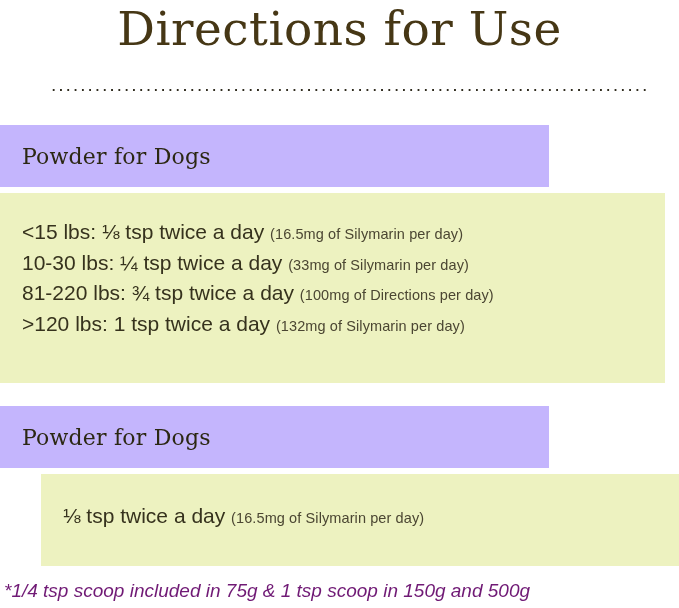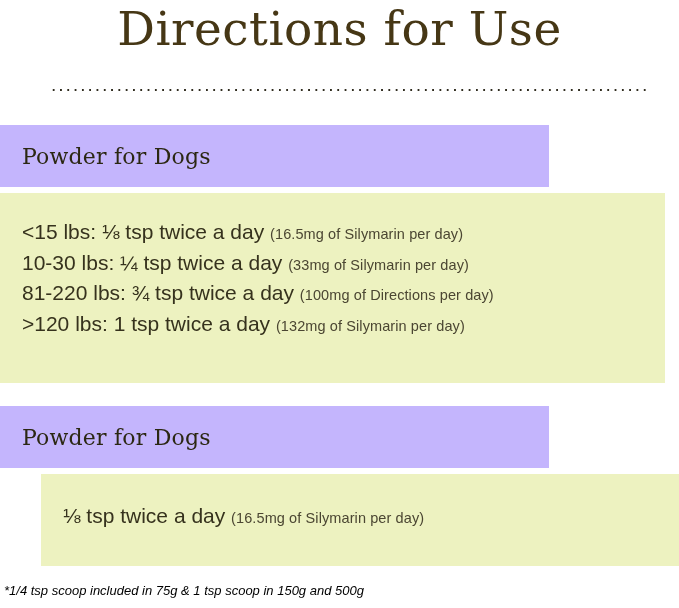--- a/index.html
+++ b/index.html
@@ -103,23 +103,23 @@
     letter-spacing: 0.1px;
   }
 
   
   .footnote {
     position: absolute;
     left: 4px;
     top: 580px;
     font-family: "Liberation Sans", sans-serif;
     font-style: italic;
-    font-size: 13px;
+    font-size: 19px;
     line-height: 22px;
-    color: #000000;
+    color: #701a75;
     white-space: nowrap;
   }
 </style>
 </head>
 <body>
 
 <div class="page">
 
   <div class="title">Directions for Use</div>
 

